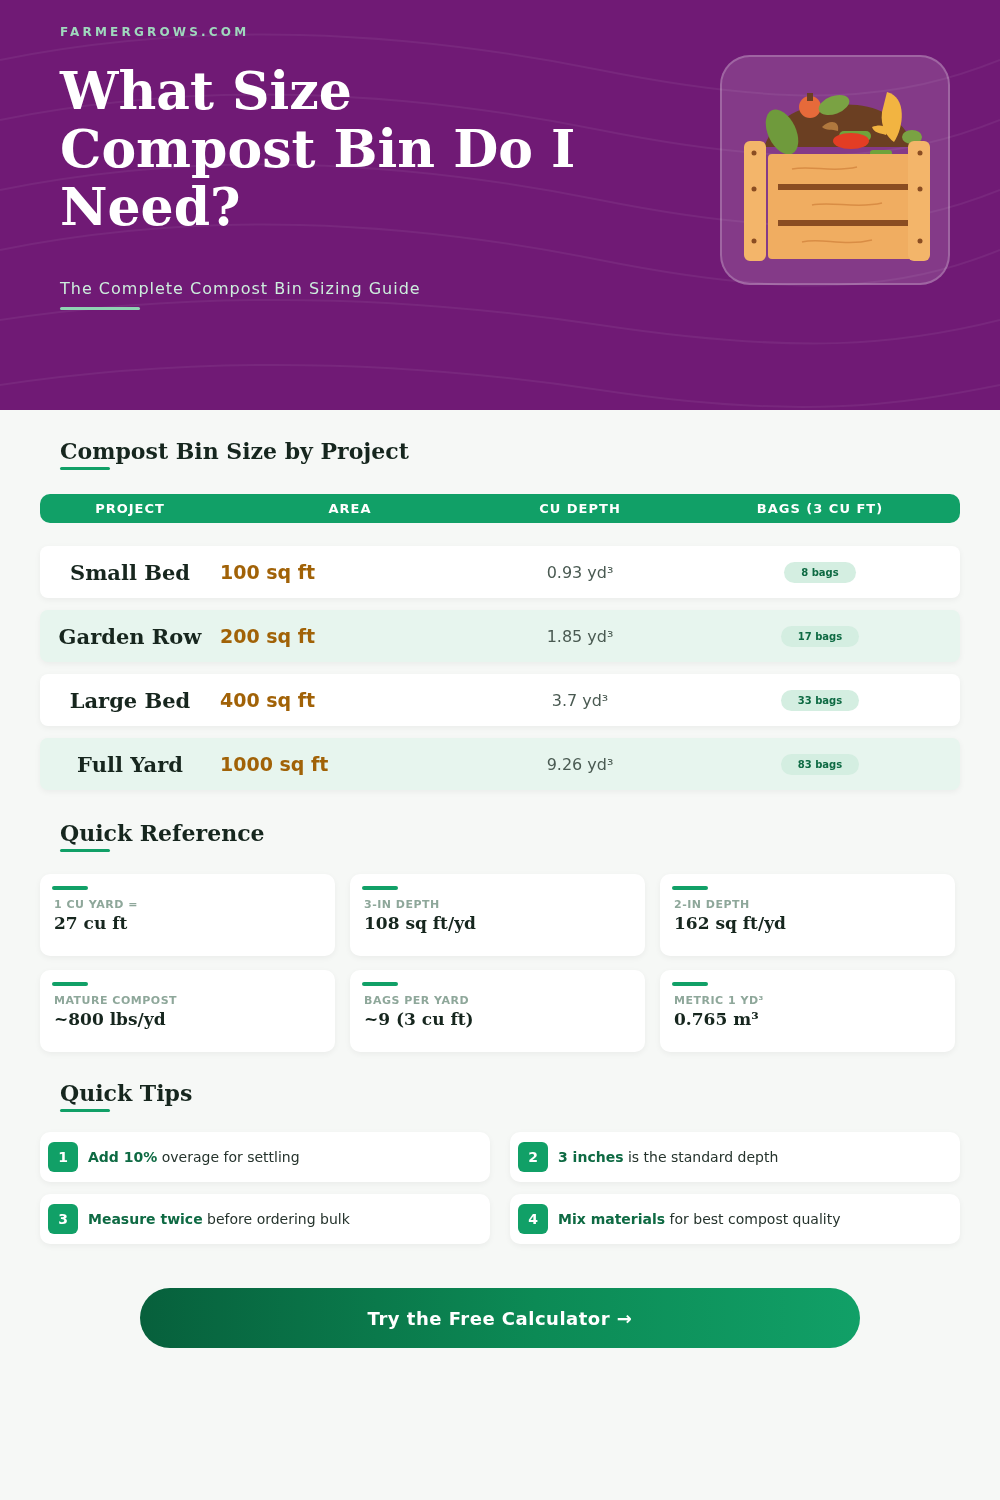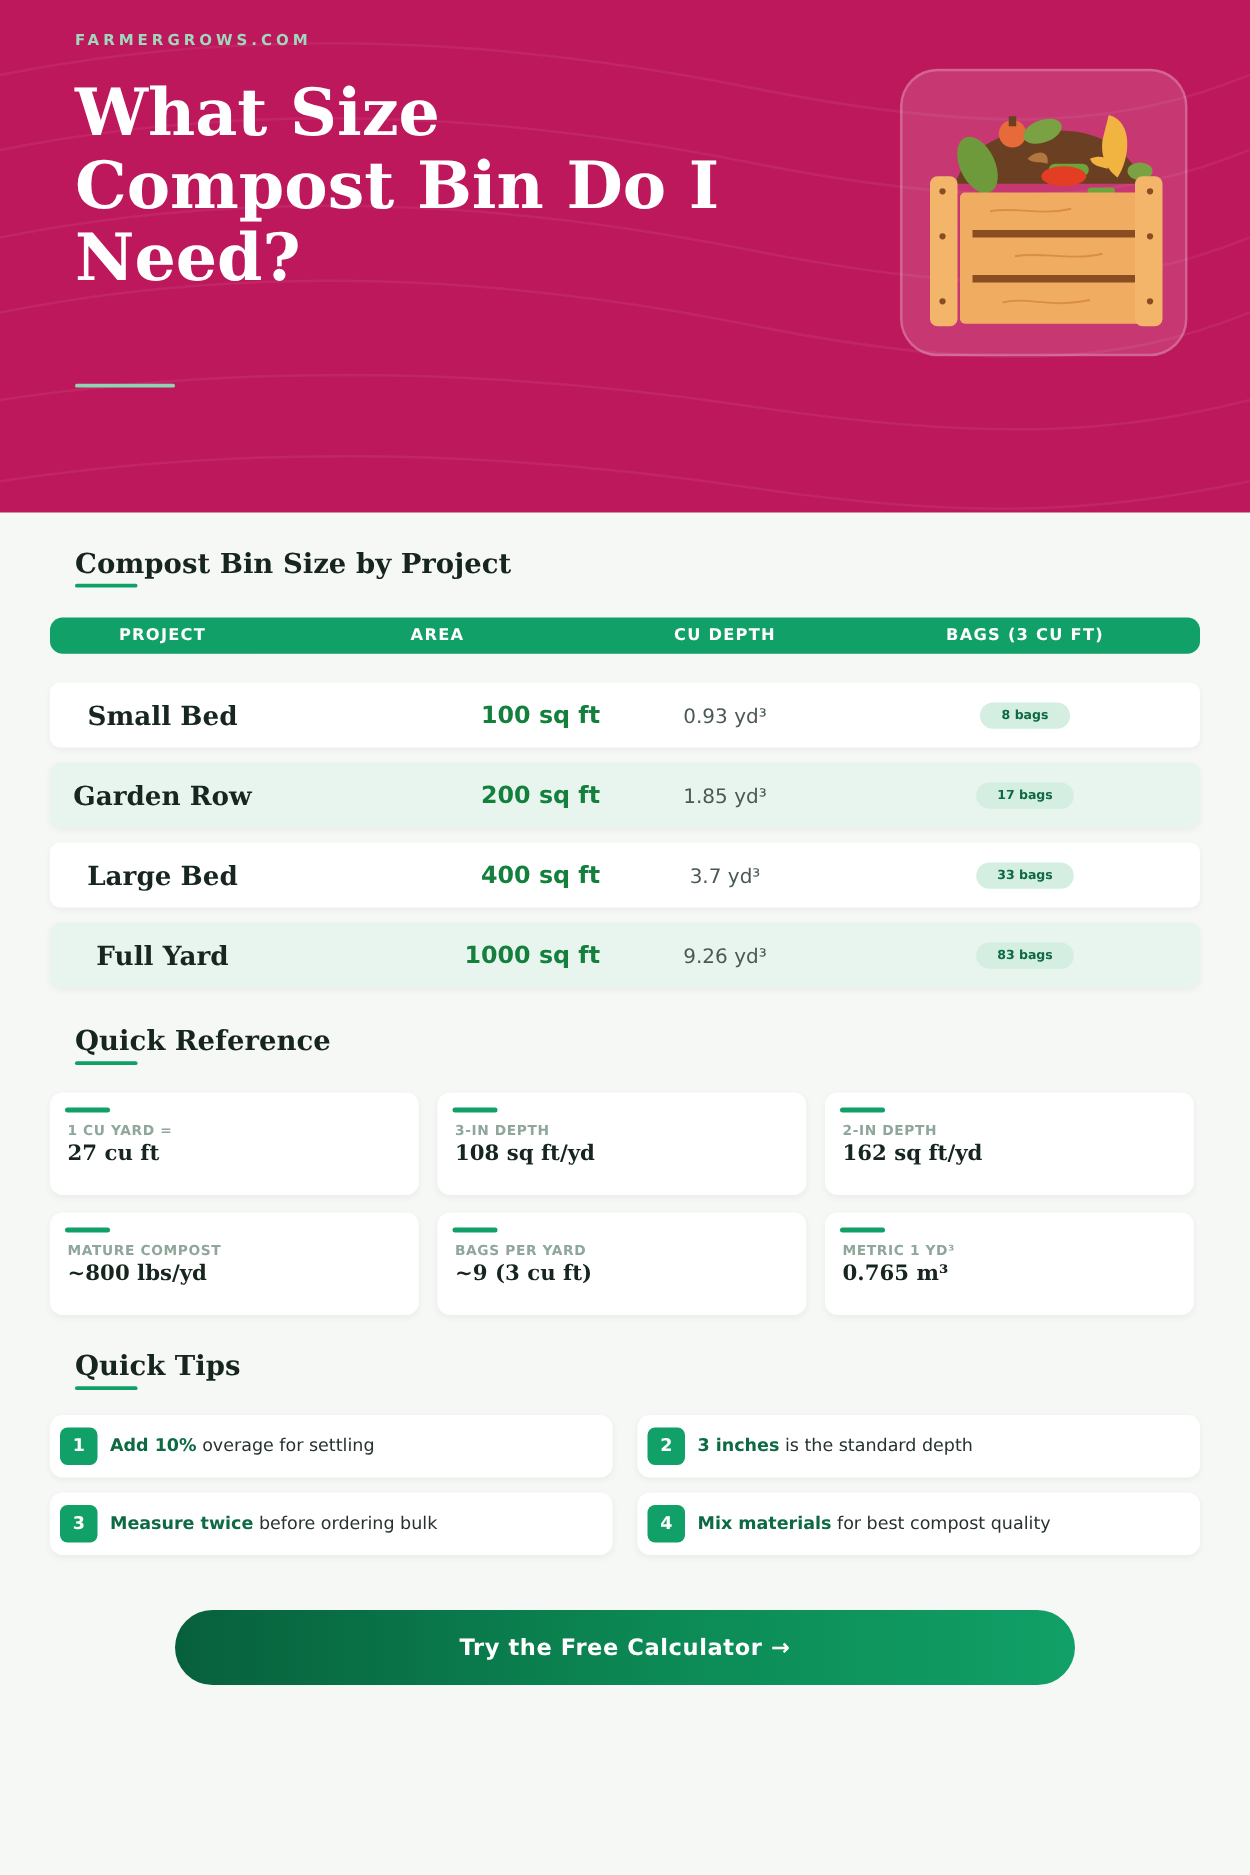--- a/index.html
+++ b/index.html
@@ -1,20 +1,20 @@
 <!DOCTYPE html>
 <html><head>
 <meta charset="utf-8">
 <style>
   * { box-sizing: border-box; margin: 0; padding: 0; }
   html, body { width: 1000px; height: 1500px; background: #f6f8f6; overflow: hidden; }
   body { font-family: "DejaVu Sans", sans-serif; color: #1a2e24; position: relative; }
 
   
-  .hero { position: absolute; left: 0; top: 0; width: 1000px; height: 410px; background: #be185d; overflow: hidden; }
+  .hero { position: absolute; left: 0; top: 0; width: 1000px; height: 410px; background: #701a75; overflow: hidden; }
   .hero svg.waves { position: absolute; left: 0; top: 0; width: 1000px; height: 410px; }
   .site { position: absolute; left: 60px; top: 25px; font-size: 12px; font-weight: bold; letter-spacing: 3.2px; color: #9fd8bd; }
   .hero-title { position: absolute; left: 60px; top: 62px; width: 560px; font-family: "DejaVu Serif", serif; font-weight: bold; font-size: 52px; line-height: 58px; color: #ffffff; }
   .hero-sub { position: absolute; left: 60px; top: 279px; font-size: 16px; letter-spacing: 1px; color: #cdeedd; }
   .hero-underline { position: absolute; left: 60px; top: 307px; width: 80px; height: 3px; border-radius: 2px; background: #8fd3b3; }
   .hero-illus { position: absolute; left: 720px; top: 55px; width: 230px; height: 230px; border-radius: 30px; background: rgba(255,255,255,0.14); border: 2px solid rgba(255,255,255,0.22); }
   .hero-illus svg { position: absolute; left: 0; top: 0; width: 230px; height: 230px; }
 
   
   .section-title { position: absolute; left: 60px; font-family: "DejaVu Serif", serif; font-weight: bold; font-size: 22px; color: #16261e; }
@@ -24,21 +24,21 @@
   .thead { position: absolute; left: 40px; top: 494px; width: 920px; height: 29px; border-radius: 10px; background: #11a067; display: flex; align-items: center; }
   .th { font-size: 13px; font-weight: bold; letter-spacing: 1px; color: #ffffff; text-align: center; }
   .col1 { width: 180px; }
   .col2 { width: 260px; }
   .col3 { width: 200px; }
   .col4 { width: 280px; }
   .trow { position: absolute; left: 40px; width: 920px; height: 52px; border-radius: 8px; display: flex; align-items: center; box-shadow: 0 2px 6px rgba(0,0,0,0.05); }
   .trow.white { background: #ffffff; }
   .trow.tint { background: #e7f5ee; }
   .td-project { font-family: "DejaVu Serif", serif; font-weight: bold; font-size: 21px; color: #17261e; text-align: center; }
-  .td-area { font-weight: bold; font-size: 19px; color: #15803d; text-align: right; }
+  .td-area { font-weight: bold; font-size: 19px; color: #a16207; text-align: left; }
   .td-yards { font-size: 16px; color: #4a5a52; text-align: center; }
   .td-bags { display: flex; justify-content: center; }
   .pill { display: inline-block; padding: 5px 17px; border-radius: 14px; background: #d4eee1; color: #0e6a43; font-weight: bold; font-size: 10px; }
 
   
   .card { position: absolute; width: 295px; height: 82px; background: #ffffff; border-radius: 10px; box-shadow: 0 2px 6px rgba(0,0,0,0.05); }
   .card .cbar { position: absolute; left: 12px; top: 12px; width: 36px; height: 4px; border-radius: 2px; background: #11a067; }
   .card .clabel { position: absolute; left: 14px; top: 24px; font-size: 11px; font-weight: bold; letter-spacing: 0.5px; color: #8ea79a; }
   .card .cvalue { position: absolute; left: 14px; top: 39px; font-family: "DejaVu Serif", serif; font-weight: bold; font-size: 17px; color: #16261e; }
 
@@ -60,20 +60,21 @@
       <path d="M0 60 C 200 20, 400 30, 600 70 S 900 100, 1000 60"></path>
       <path d="M0 120 C 200 80, 400 90, 600 130 S 900 160, 1000 120"></path>
       <path d="M0 190 C 200 150, 400 160, 600 200 S 900 230, 1000 190"></path>
       <path d="M0 250 C 200 210, 400 220, 600 260 S 900 290, 1000 250"></path>
       <path d="M0 320 C 200 290, 400 295, 600 325 S 900 345, 1000 320"></path>
       <path d="M0 385 C 200 355, 400 360, 600 390 S 900 405, 1000 385"></path>
     </g>
   </svg>
   <div class="site">FARMERGROWS.COM</div>
   <h1 class="hero-title">What Size Compost Bin Do I Need?</h1>
+  <div class="hero-sub">The Complete Compost Bin Sizing Guide</div>
   <div class="hero-underline"></div>
   <div class="hero-illus">
     <svg viewBox="0 0 230 230">
 
       <path d="M42 90 C 55 55, 90 45, 115 48 C 145 45, 180 55, 192 90 Z" fill="#6b3f22"></path>
 
       <ellipse cx="60" cy="75" rx="14" ry="24" fill="#6f9a3c" transform="rotate(-25 60 75)"></ellipse>
       <circle cx="88" cy="50" r="11" fill="#e66a3a"></circle>
       <rect cx="0" cy="0" x="85" y="36" width="6" height="8" fill="#6b3f22"></rect>
       <ellipse cx="112" cy="48" rx="16" ry="9" fill="#7aa243" transform="rotate(-20 112 48)"></ellipse>

